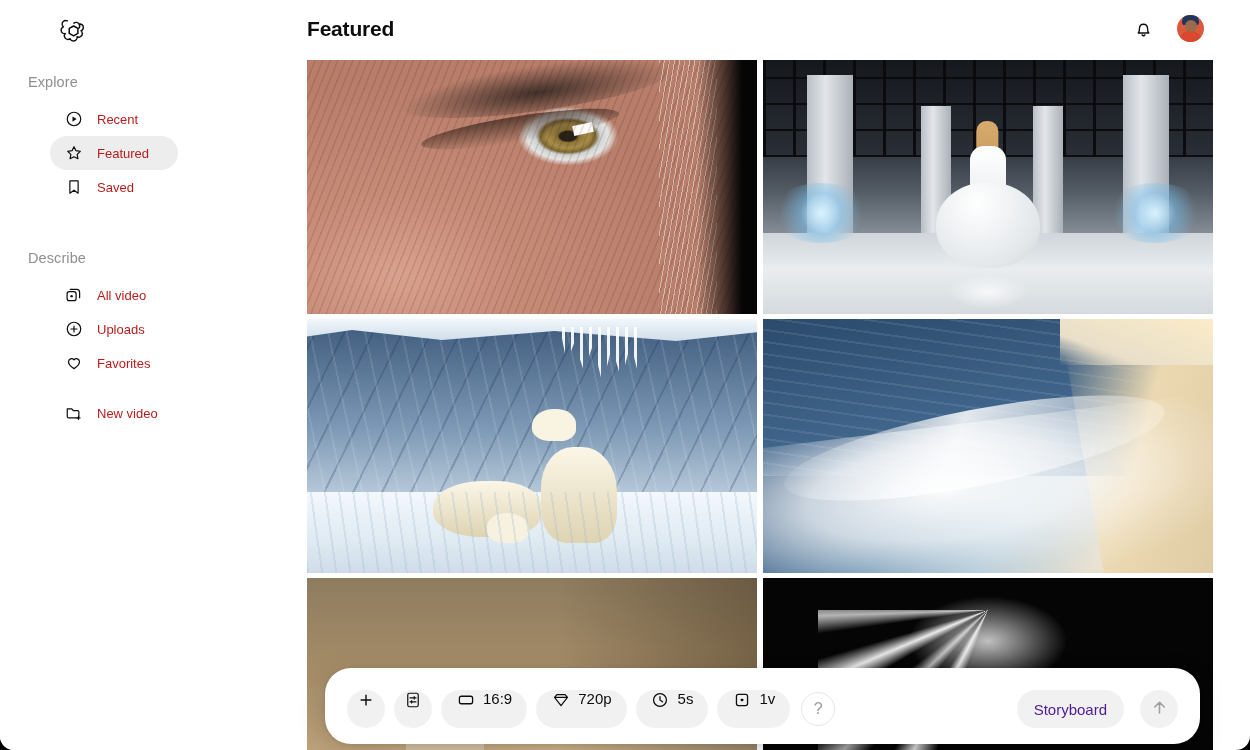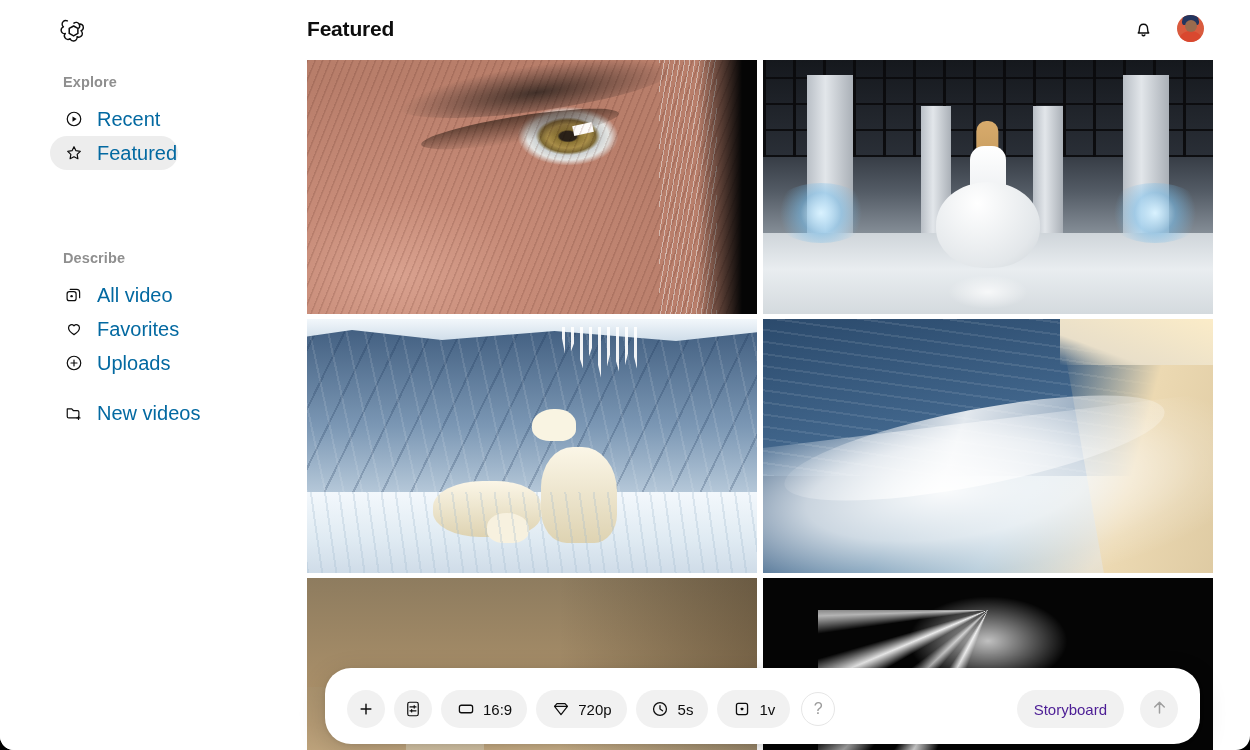--- a/index.html
+++ b/index.html
@@ -34,22 +34,22 @@
   .brand {
     position: absolute;
     left: 58px; top: 16px;
     width: 30px; height: 30px;
     display: flex; align-items: center; justify-content: center;
   }
 
   .nav-group-label {
     font-size: 14.5px;
     color: #8f8f8f;
-    font-weight: 700;
-    padding-left: 63px;
+    font-weight: 400;
+    padding-left: 28px;
     letter-spacing: .1px;
   }
 
   .nav-item {
     display: flex;
     align-items: center;
     gap: 14px;
     height: 34px;
     margin: 0 0 0 50px;
     width: 128px;
@@ -60,22 +60,22 @@
   }
   .nav-item.wide { width: 160px; }
   .nav-item.active { background: #ededed; }
 
   .nav-item .ico {
     width: 19px; height: 19px;
     flex: 0 0 19px;
     display: flex; align-items: center; justify-content: center;
   }
   .nav-item .lbl {
-    font-size: 20px;
-    color: #0369a1;
+    font-size: 13px;
+    color: #b91c1c;
     white-space: nowrap;
     line-height: 1;
   }
 
   
   .header {
     position: absolute;
     left: 307px; top: 0;
     width: 943px; height: 58px;
     background: #ffffff;
@@ -388,21 +388,20 @@
   }
   .prompt-input::placeholder { color: #9b9b9b; }
 
   .prompt-row {
     display: flex;
     align-items: center;
     gap: 9px;
   }
   .chip {
     display: flex;
-    align-items: center;
     gap: 8px;
     height: 38px;
     padding: 0 15px;
     border-radius: 19px;
     background: #f1f1f1;
     cursor: pointer;
     font-size: 15px;
     color: #0d0d0d;
     white-space: nowrap;
     border: none;
@@ -485,20 +484,28 @@
 
       <div class="nav-item active">
         <span class="ico">
           <svg width="18" height="18" viewBox="0 0 24 24" fill="none" stroke="#0d0d0d" stroke-width="1.6" stroke-linecap="round" stroke-linejoin="round">
             <path d="M12 3.6l2.6 5.3 5.8.85-4.2 4.1 1 5.8-5.2-2.7-5.2 2.7 1-5.8-4.2-4.1 5.8-.85z"></path>
           </svg>
         </span>
         <span class="lbl">Featured</span>
       </div>
 
+      <div class="nav-item">
+        <span class="ico">
+          <svg width="18" height="18" viewBox="0 0 24 24" fill="none" stroke="#0d0d0d" stroke-width="1.6" stroke-linecap="round" stroke-linejoin="round">
+            <path d="M6.5 3.8h11v16.4l-5.5-4-5.5 4z"></path>
+          </svg>
+        </span>
+        <span class="lbl">Saved</span>
+      </div>
     </div>
 
     <div style="position:absolute; left:0; top:250px;">
       <div class="nav-group-label">Describe</div>
 
       <div style="height:12px"></div>
 
       <div class="nav-item wide">
         <span class="ico">
           <svg width="18" height="18" viewBox="0 0 24 24" fill="none" stroke="#0d0d0d" stroke-width="1.6" stroke-linecap="round" stroke-linejoin="round">
@@ -506,46 +513,46 @@
             <path d="M7 4.6h8.5a4 4 0 0 1 4 4v7"></path>
             <circle cx="8.8" cy="13.5" r="1.6" fill="#0d0d0d" stroke="none"></circle>
           </svg>
         </span>
         <span class="lbl">All video</span>
       </div>
 
       <div class="nav-item wide">
         <span class="ico">
           <svg width="18" height="18" viewBox="0 0 24 24" fill="none" stroke="#0d0d0d" stroke-width="1.6" stroke-linecap="round" stroke-linejoin="round">
-            <path d="M12 19.5s-7.3-4.4-7.3-9.1A4.1 4.1 0 0 1 12 7.8a4.1 4.1 0 0 1 7.3 2.6c0 4.7-7.3 9.1-7.3 9.1z"></path>
-          </svg>
-        </span>
-        <span class="lbl">Favorites</span>
+            <circle cx="12" cy="12" r="9"></circle>
+              <path d="M12 8v8M8 12h8"></path>
+          </svg>
+        </span>
+        <span class="lbl">Uploads</span>
       </div>
 
       <div class="nav-item wide">
         <span class="ico">
           <svg width="18" height="18" viewBox="0 0 24 24" fill="none" stroke="#0d0d0d" stroke-width="1.6" stroke-linecap="round" stroke-linejoin="round">
-            <circle cx="12" cy="12" r="9"></circle>
-              <path d="M12 8v8M8 12h8"></path>
-          </svg>
-        </span>
-        <span class="lbl">Uploads</span>
+            <path d="M12 19.5s-7.3-4.4-7.3-9.1A4.1 4.1 0 0 1 12 7.8a4.1 4.1 0 0 1 7.3 2.6c0 4.7-7.3 9.1-7.3 9.1z"></path>
+          </svg>
+        </span>
+        <span class="lbl">Favorites</span>
       </div>
 
       <div style="height:16px"></div>
 
       <div class="nav-item wide">
         <span class="ico">
           <svg width="18" height="18" viewBox="0 0 24 24" fill="none" stroke="#0d0d0d" stroke-width="1.6" stroke-linecap="round" stroke-linejoin="round">
             <path d="M3 6.5h6l2 2.2h5.5a2 2 0 0 1 2 2v5.8a2 2 0 0 1-2 2H5a2 2 0 0 1-2-2z"></path>
             <path d="M18 16.6v4M16 18.6h4"></path>
           </svg>
         </span>
-        <span class="lbl">New videos</span>
+        <span class="lbl">New video</span>
       </div>
     </div>
   </aside>
 
   <header class="header">
     <h1 class="page-title">Featured</h1>
 
     <div class="header-right">
       <div class="bell-btn">
         <svg width="21" height="21" viewBox="0 0 24 24" fill="none" stroke="#0d0d0d" stroke-width="1.55" stroke-linecap="round" stroke-linejoin="round">

